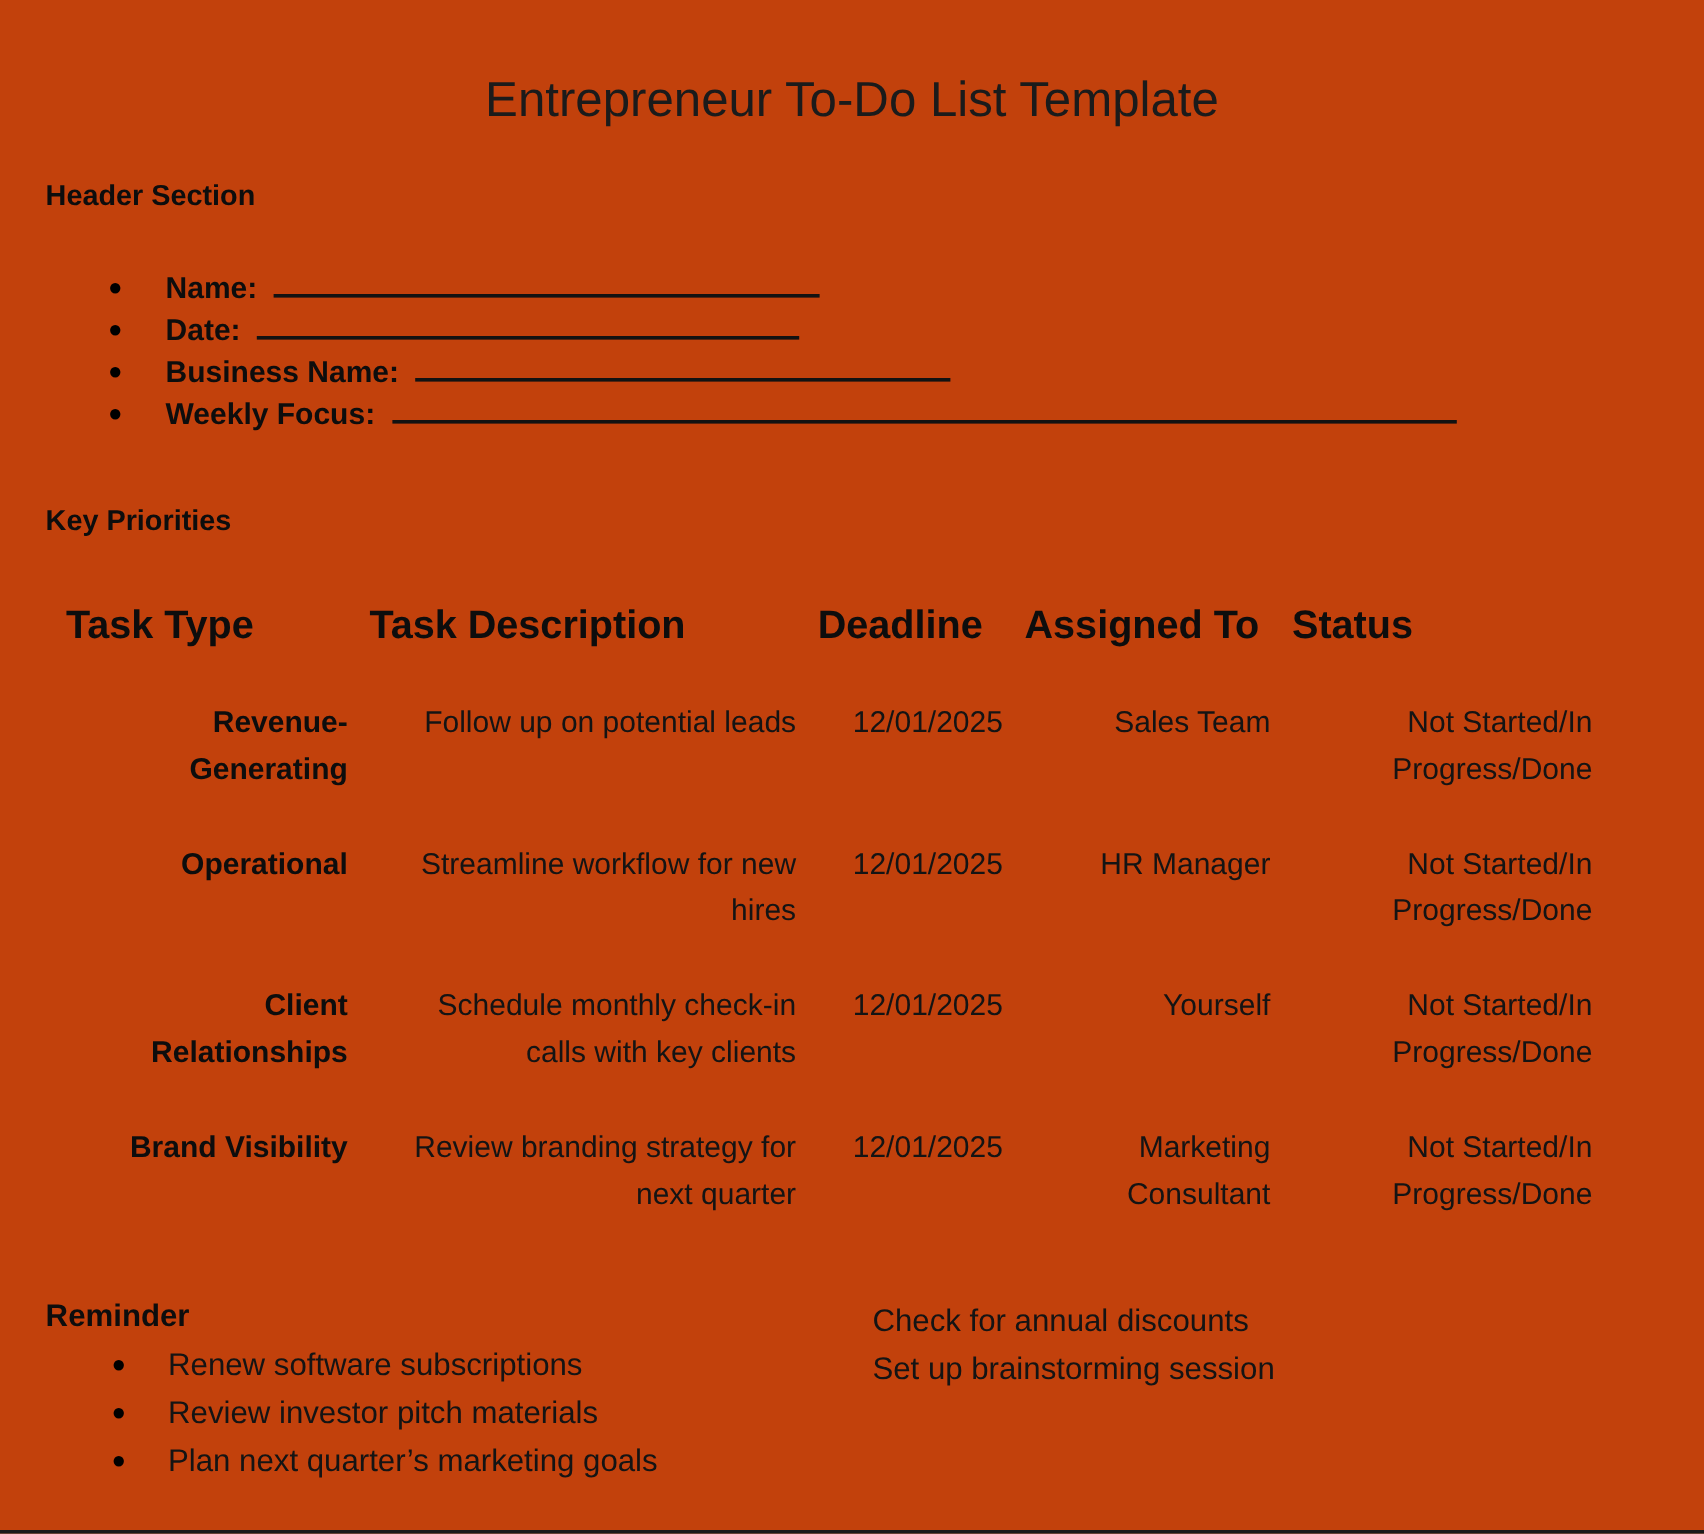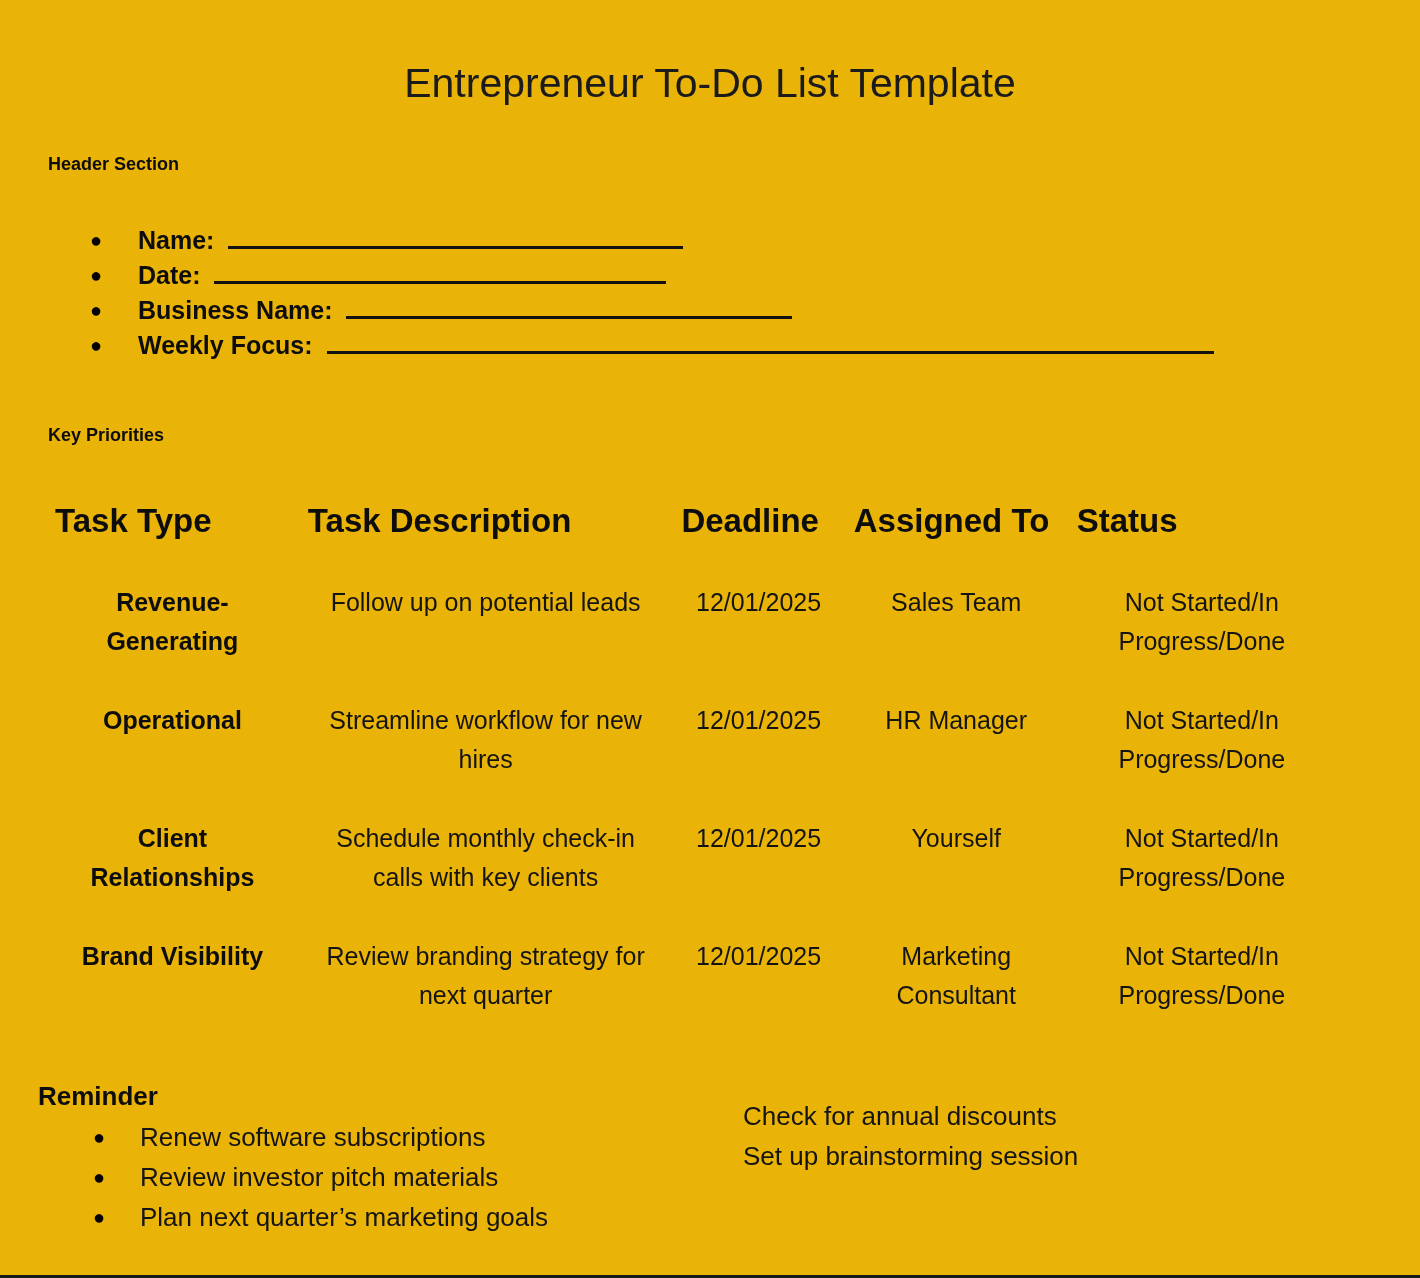--- a/index.html
+++ b/index.html
@@ -14,43 +14,43 @@
     position: relative;
     font-family: "Liberation Sans", sans-serif;
     color: #000000;
     overflow: hidden;
   }
 
   .page {
     position: relative;
     width: 1420px;
     height: 1278px;
-    background: #eab308;
+    background: #c2410c;
     border-bottom: 3px solid #1a1a1a;
   }
 
   
   .doc-title {
     position: absolute;
     top: 58px;
     left: 0;
     width: 1420px;
     text-align: center;
     font-size: 41px;
     font-weight: 400;
     line-height: 50px;
     letter-spacing: 0px;
     color: #1b1b1b;
   }
 
   
   .section-heading {
     position: absolute;
-    left: 48px;
-    font-size: 18px;
+    left: 38px;
+    font-size: 24px;
     font-weight: bold;
     line-height: 32px;
     color: #0d0d0d;
   }
   #header-section-heading { top: 148px; }
   #key-priorities-heading { top: 419px; }
 
   
   .header-list {
     position: absolute;
@@ -105,21 +105,21 @@
   .priorities-table th {
     text-align: left;
     font-weight: bold;
     font-size: 33px;
     vertical-align: top;
     padding: 0 18px 46px 0;
     line-height: 32px;
     color: #0d0d0d;
   }
   .priorities-table td {
-    text-align: center;
+    text-align: right;
     vertical-align: top;
     padding: 0 18px 40px 0;
     line-height: 39px;
     font-weight: 400;
   }
   .priorities-table td.task-type {
     font-weight: bold;
     color: #0d0d0d;
   }
   .col-type   { width: 245px; }
@@ -170,21 +170,21 @@
   }
   .reminder-list li .bullet {
     position: absolute;
     left: 55px;
     top: 0;
     font-size: 20px;
     line-height: 40px;
     color: #000;
   }
   .notes-list {
-    margin: 16px;
+    margin: 0;
     padding: 0;
     list-style: none;
   }
   .notes-list li {
     font-size: 26px;
     line-height: 40px;
     color: #141414;
     white-space: nowrap;
   }
 </style>

